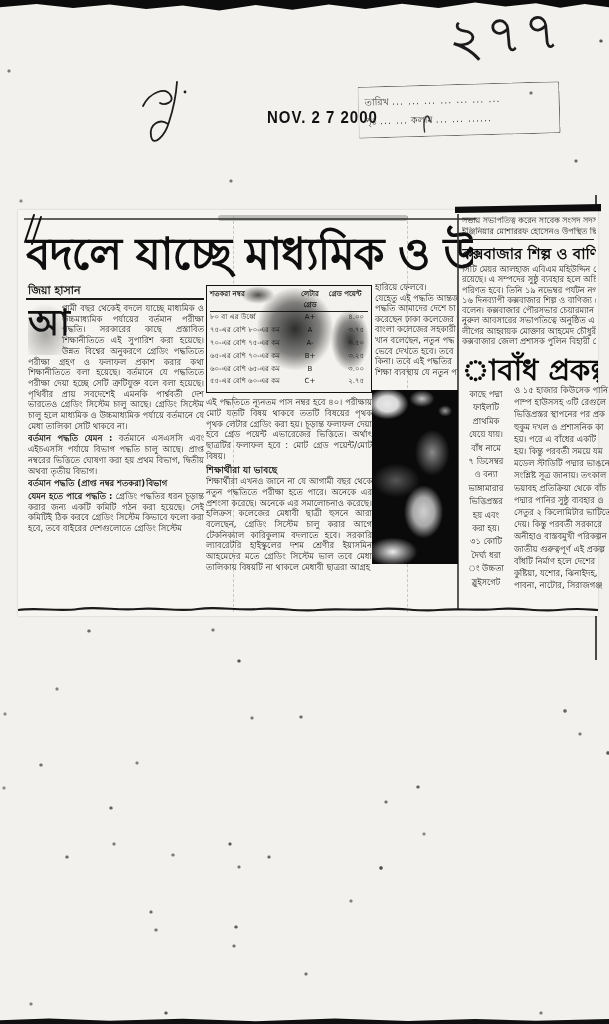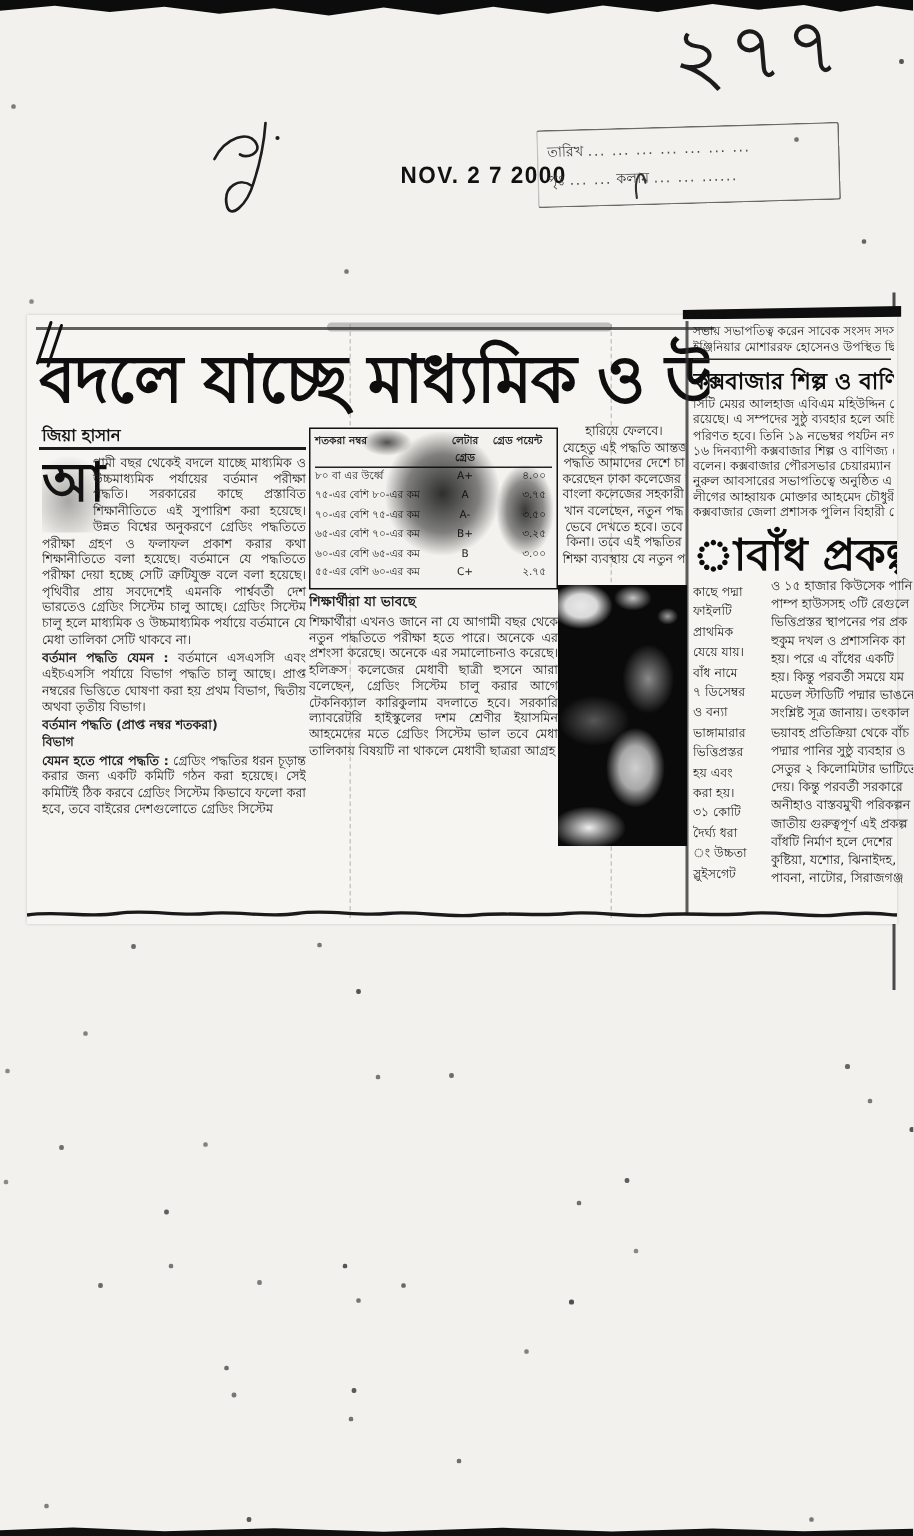--- a/index.html
+++ b/index.html
@@ -47,42 +47,42 @@
   .byline{position:absolute;left:10px;top:72px;font-size:11px;font-weight:bold;color:#151515;z-index:2;}
   .byline-rule{position:absolute;left:8px;top:88px;width:178px;height:2px;background:#1c1c1c;z-index:2;}
   .newsbody{font-size:8.4px;line-height:10.7px;text-align:justify;color:#222;}
   .col1{position:absolute;left:10px;top:93px;width:176px;height:305px;overflow:hidden;z-index:2;}
   .col1 p{margin:0 0 2px 0;}
   .lead{font-weight:bold;}
   .dropcap{float:left;font-size:36px;line-height:40px;font-weight:bold;width:34px;height:44px;color:#0d0d0d;}
   .dropcap-smudge{position:absolute;left:0px;top:0px;width:44px;height:52px;
     background:radial-gradient(ellipse at 40% 60%,rgba(40,40,40,.38),transparent 70%);pointer-events:none;}
   .div-table{margin:2px 0 2px 0;}
-  .div-table .hdr{font-weight:bold;display:flex;flex-direction:column;}
+  .div-table .hdr{font-weight:bold;display:flex;}
   .div-table .hdr span:first-child{width:118px;display:inline-block;}
   .div-row .cell{display:inline-block;overflow:hidden;}
   .div-row .cell:nth-child(1){width:82px;}
   .div-row .cell:nth-child(2){width:70px;}
   .col2{position:absolute;left:188px;top:72px;width:166px;height:332px;overflow:hidden;z-index:2;}
   .col2 p{margin:0 0 3px 0;}
   .grade-table{position:relative;border:1.4px solid #111;padding:3px 3px 2px 3px;margin:3px 0 4px 0;background:#f3f2ee;}
   .grade-table .ghead{display:flex;font-weight:bold;font-size:7px;border-bottom:1px solid #222;padding-bottom:1px;margin-bottom:1px;}
   .ghead span:nth-child(1){width:84px;} .ghead span:nth-child(2){width:32px;text-align:center;} .ghead span:nth-child(3){width:38px;text-align:center;}
   .grade-row{font-size:7px;line-height:9.4px;white-space:nowrap;}
   .grade-row .cell{display:inline-block;overflow:hidden;}
   .grade-row .cell:nth-child(1){width:84px;}
   .grade-row .cell:nth-child(2){width:32px;text-align:center;}
   .grade-row .cell:nth-child(3){width:38px;text-align:right;}
   .blob{position:absolute;pointer-events:none;}
   .blob.b1{left:50px;top:2px;width:76px;height:82px;background:radial-gradient(ellipse at center,rgba(12,12,12,.85) 0%,rgba(12,12,12,.5) 45%,transparent 72%);}
   .blob.b2{left:124px;top:24px;width:38px;height:60px;background:radial-gradient(ellipse at center,rgba(12,12,12,.8) 0%,rgba(12,12,12,.45) 45%,transparent 72%);}
   .blob.b3{left:34px;top:0px;width:34px;height:18px;background:radial-gradient(ellipse at center,rgba(12,12,12,.7),transparent 70%);}
   .subhead{font-weight:bold;font-size:9px;margin:2px 0 1px 0;}
   .col3{position:absolute;left:357px;top:72px;width:82px;height:104px;overflow:hidden;z-index:2;}
-  .c3-line{font-size:8.4px;line-height:10.6px;white-space:nowrap;overflow:hidden;text-align:center;}
+  .c3-line{font-size:8.4px;line-height:10.6px;white-space:nowrap;overflow:hidden;}
   .photo{position:absolute;left:354px;top:180px;width:86px;height:174px;z-index:3;background-color:#0a0a0a;
     background-image:
       radial-gradient(ellipse 30px 22px at 18% 8%,#e8e8e8 0%,#d9d9d9 35%,transparent 70%),
       radial-gradient(ellipse 18px 12px at 58% 5%,#c4c4c4,transparent 70%),
       radial-gradient(ellipse 24px 32px at 70% 36%,#8a8a8a,transparent 72%),
       radial-gradient(ellipse 34px 24px at 28% 52%,#565656,transparent 70%),
       radial-gradient(ellipse 28px 38px at 60% 70%,#cfcfcf 0%,#a8a8a8 38%,transparent 70%),
       radial-gradient(ellipse 38px 22px at 24% 93%,#efefef,transparent 65%),
       radial-gradient(ellipse 10px 8px at 85% 12%,#9d9d9d,transparent 70%);}
   .divider-main{position:absolute;left:439px;top:4px;width:2px;height:396px;background:#333;opacity:.8;z-index:2;}
@@ -90,21 +90,21 @@
   .side-topbar{position:absolute;left:437px;top:-6px;width:146px;height:9px;background:#0e0e0e;z-index:3;
     clip-path:polygon(0 30%,100% 0,100% 80%,0 100%);}
   .side{position:absolute;left:444px;top:0;width:134px;height:404px;z-index:2;}
   .side-top-lines{position:absolute;left:0;top:6px;width:134px;font-size:8px;line-height:10.6px;}
   .side-top-lines div{white-space:nowrap;overflow:hidden;}
   .side-rule{position:absolute;left:0;top:29px;width:132px;height:1px;background:#2a2a2a;}
   .side-h1{position:absolute;left:0;top:32px;width:134px;font-size:15px;font-weight:800;white-space:nowrap;overflow:hidden;color:#0d0d0d;}
   .side-body1{position:absolute;left:0;top:54px;width:134px;height:82px;overflow:hidden;}
   .sb1-line{font-size:8.3px;line-height:10.3px;white-space:nowrap;overflow:hidden;}
   .side-h2{position:absolute;left:0;top:137px;width:136px;font-size:29px;font-weight:800;white-space:nowrap;overflow:hidden;color:#0c0c0c;}
-  .side-frags{position:absolute;left:0;top:178px;width:48px;height:210px;overflow:hidden;}
+  .side-frags{position:absolute;left:0;top:178px;width:48px;height:210px;overflow:hidden;text-align:center;}
   .frag-line{font-size:8.3px;line-height:13.4px;white-space:nowrap;overflow:hidden;}
   .side-body2{position:absolute;left:52px;top:174px;width:102px;height:212px;overflow:hidden;}
   .sb2-line{font-size:8.4px;line-height:12.2px;white-space:nowrap;overflow:hidden;}
   .bottom-tearline{position:absolute;left:0;top:392px;z-index:4;}
 </style>
 </head>
 <body>
 
 <div class="page">
   <div class="top-tear"></div>
@@ -178,20 +178,21 @@
             <div class="grade-row"><span class="cell">৭৫-এর বেশি ৮০-এর কম</span><span class="cell">A</span><span class="cell">৩.৭৫</span></div>
             <div class="grade-row"><span class="cell">৭০-এর বেশি ৭৫-এর কম</span><span class="cell">A-</span><span class="cell">৩.৫০</span></div>
             <div class="grade-row"><span class="cell">৬৫-এর বেশি ৭০-এর কম</span><span class="cell">B+</span><span class="cell">৩.২৫</span></div>
             <div class="grade-row"><span class="cell">৬০-এর বেশি ৬৫-এর কম</span><span class="cell">B</span><span class="cell">৩.০০</span></div>
             <div class="grade-row"><span class="cell">৫৫-এর বেশি ৬০-এর কম</span><span class="cell">C+</span><span class="cell">২.৭৫</span></div>
           </div>
         <div class="blob b1"></div>
         <div class="blob b2"></div>
         <div class="blob b3"></div>
       </div>
+      <p>এই পদ্ধতিতে ন্যূনতম পাস নম্বর হবে ৪০। পরীক্ষায় মোট যতটি বিষয় থাকবে ততটি বিষয়ের পৃথক পৃথক লেটার গ্রেডিং করা হয়। চূড়ান্ত ফলাফল দেয়া হবে গ্রেড পয়েন্ট এভারেজের ভিত্তিতে। অর্থাৎ ছাত্রটির ফলাফল হবে : মোট গ্রেড পয়েন্ট/মোট বিষয়।</p>
       <div class="subhead">শিক্ষার্থীরা যা ভাবছে</div>
       <p>শিক্ষার্থীরা এখনও জানে না যে আগামী বছর থেকে নতুন পদ্ধতিতে পরীক্ষা হতে পারে। অনেকে এর প্রশংসা করেছে। অনেকে এর সমালোচনাও করেছে। হলিক্রস কলেজের মেধাবী ছাত্রী হুসনে আরা বলেছেন, গ্রেডিং সিস্টেম চালু করার আগে টেকনিক্যাল কারিকুলাম বদলাতে হবে। সরকারি ল্যাবরেটরি হাইস্কুলের দশম শ্রেণীর ইয়াসমিন আহমেদের মতে গ্রেডিং সিস্টেম ভাল তবে মেধা তালিকায় বিষয়টি না থাকলে মেধাবী ছাত্ররা আগ্রহ</p>
     </div>
 
     <div class="col3">
         <div class="c3-line">হারিয়ে ফেলবে।</div>
         <div class="c3-line">যেহেতু এই পদ্ধতি আন্তর্জা</div>
         <div class="c3-line">পদ্ধতি আমাদের দেশে চা</div>
         <div class="c3-line">করেছেন ঢাকা কলেজের হ</div>
         <div class="c3-line">বাংলা কলেজের সহকারী অ</div>

